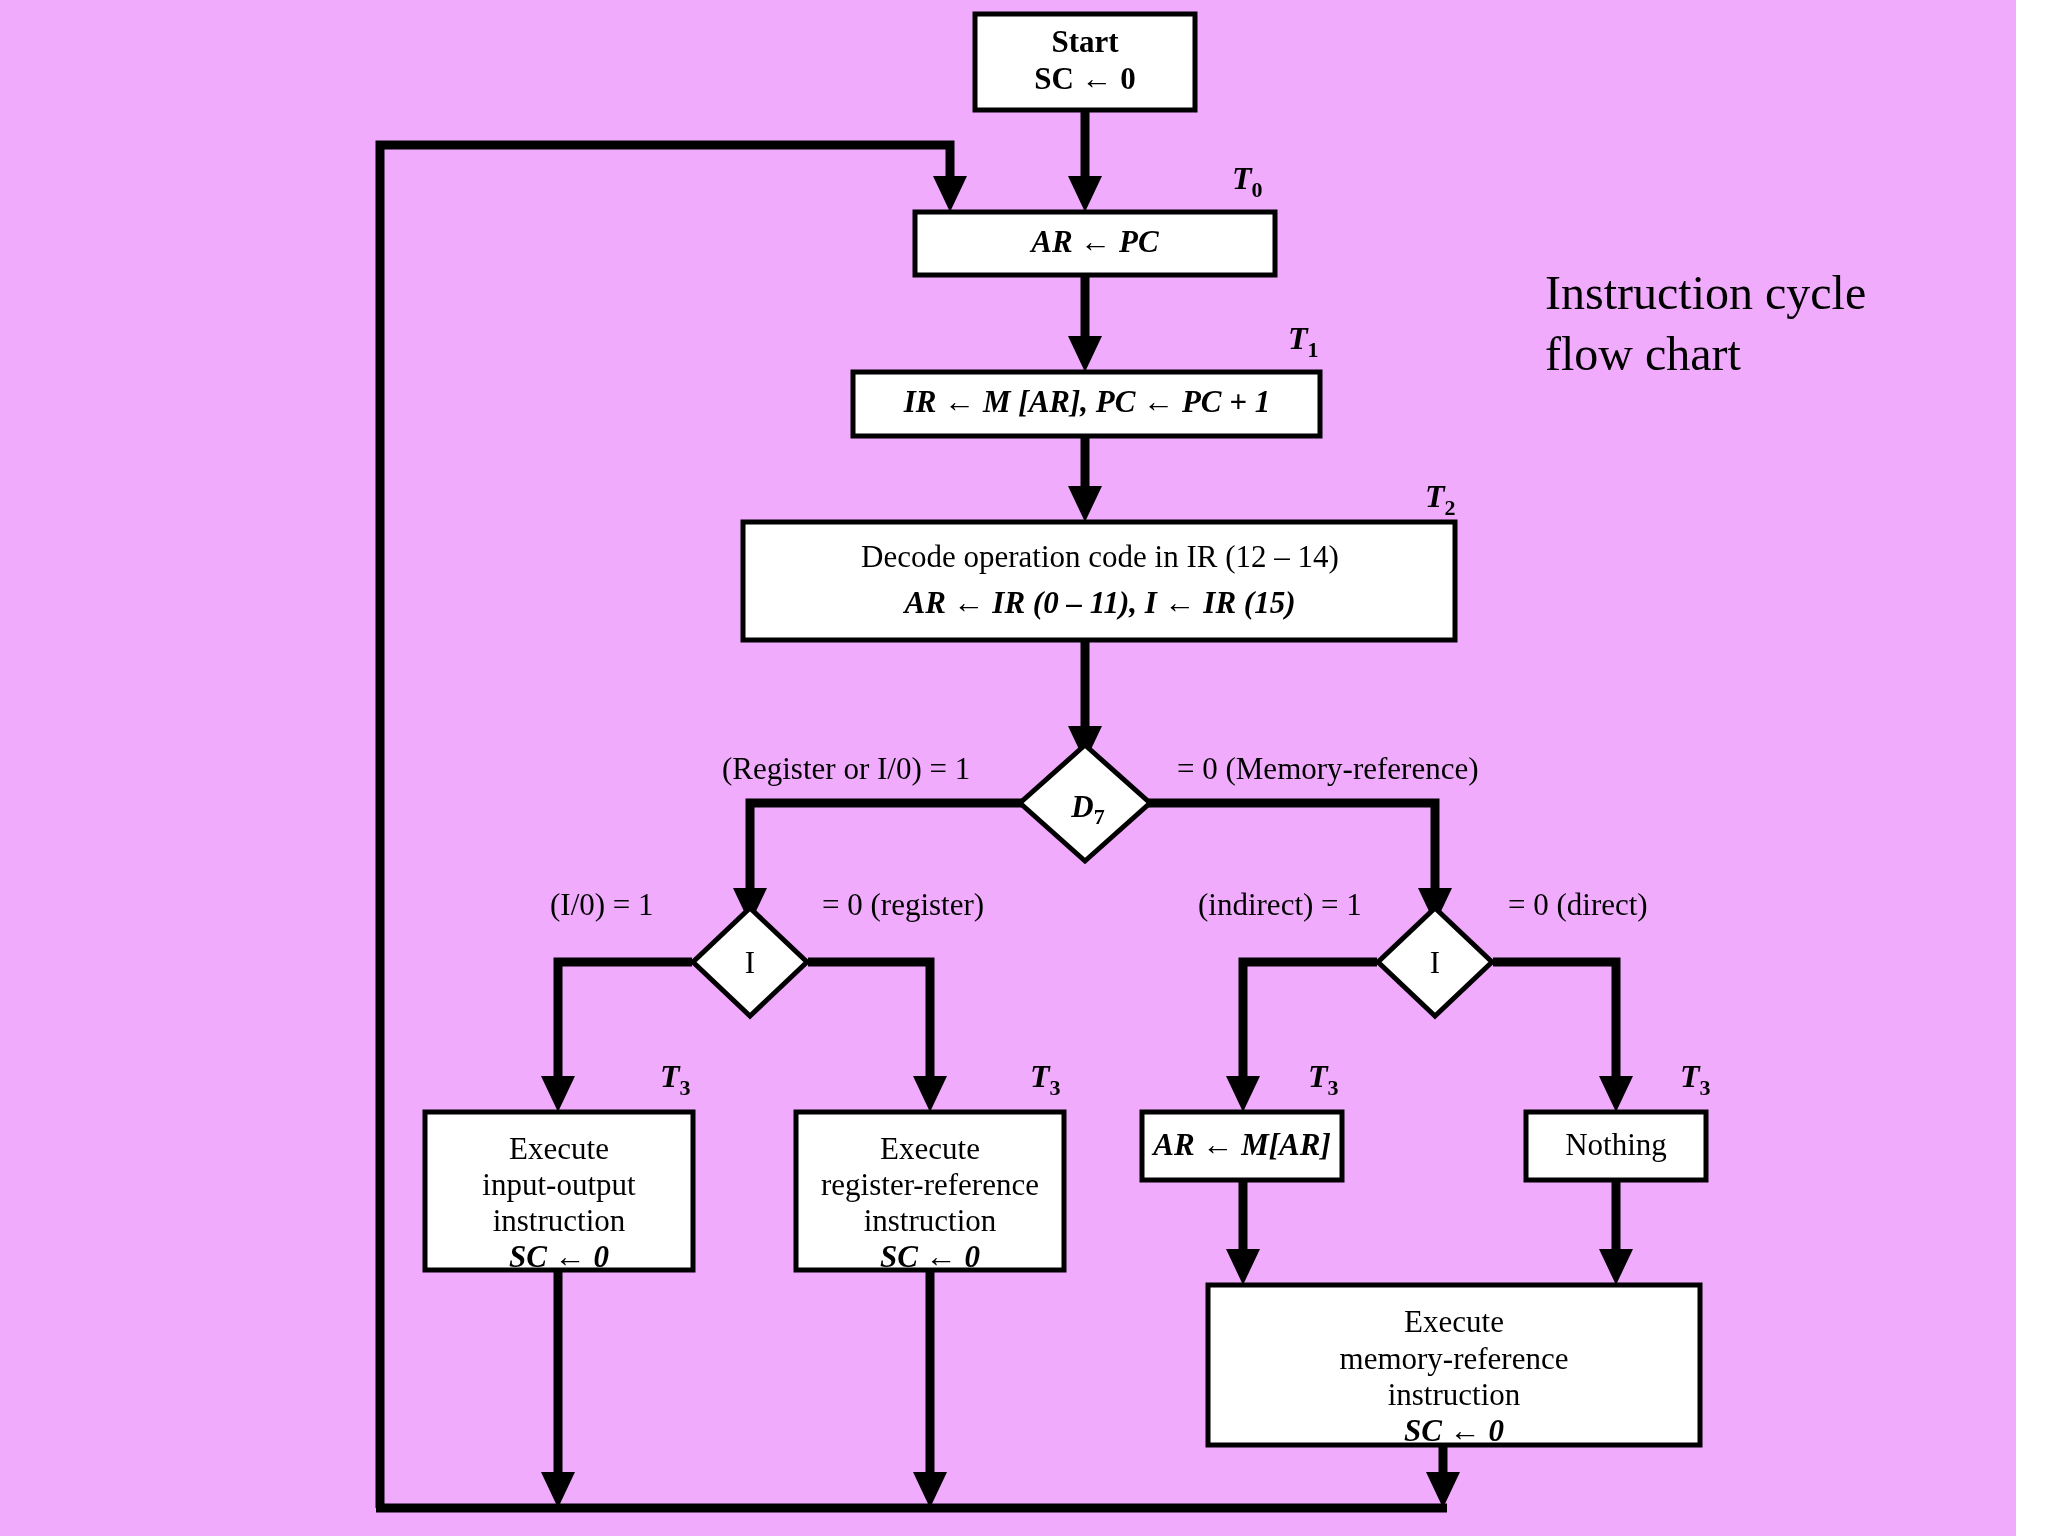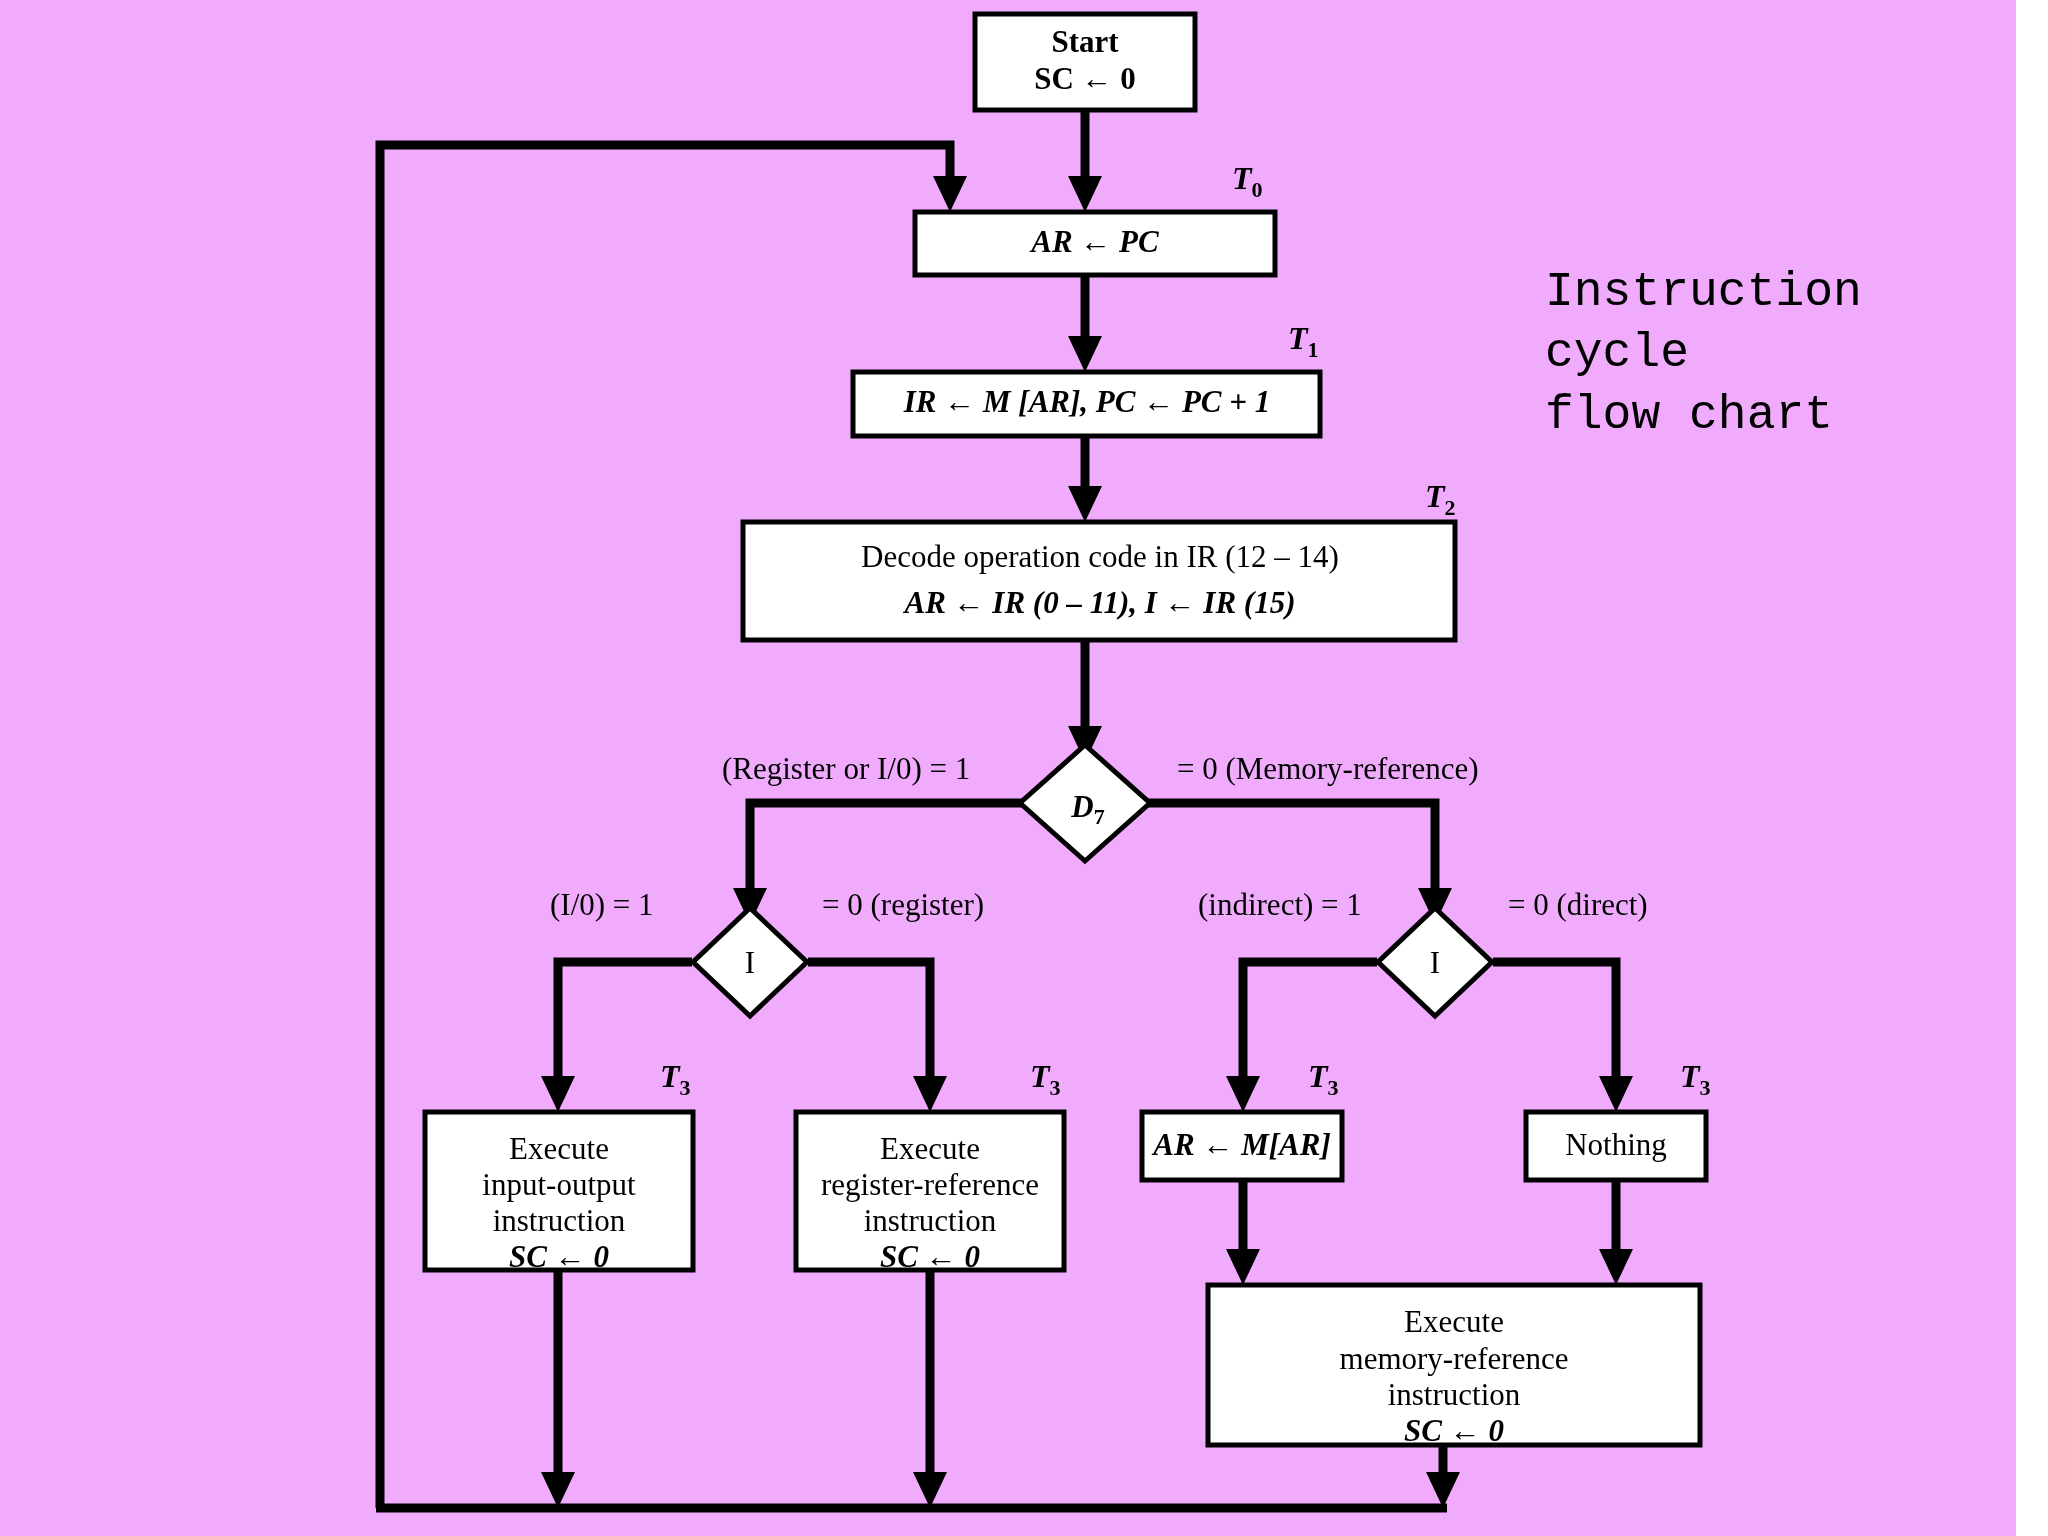--- a/index.html
+++ b/index.html
@@ -90,21 +90,21 @@
   }
   .dlabel-plain {
     font-style: normal;
     font-weight: normal;
   }
   #title {
     position: absolute;
     left: 1545px;
     top: 262px;
     width: 430px;
-    font-family: Liberation Mono, monospace;
+    font-family: Liberation Serif, serif;
     font-size: 48px;
     line-height: 1.28;
     color: #000000;
     white-space: pre-line;
   }
 </style>
 </head>
 <body>
 
 <div id="page">

